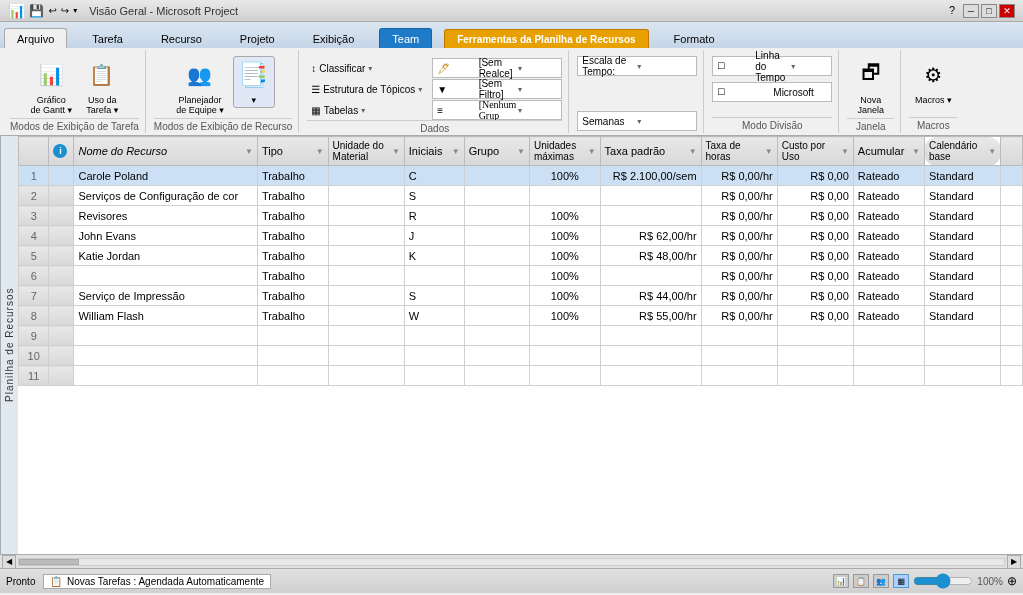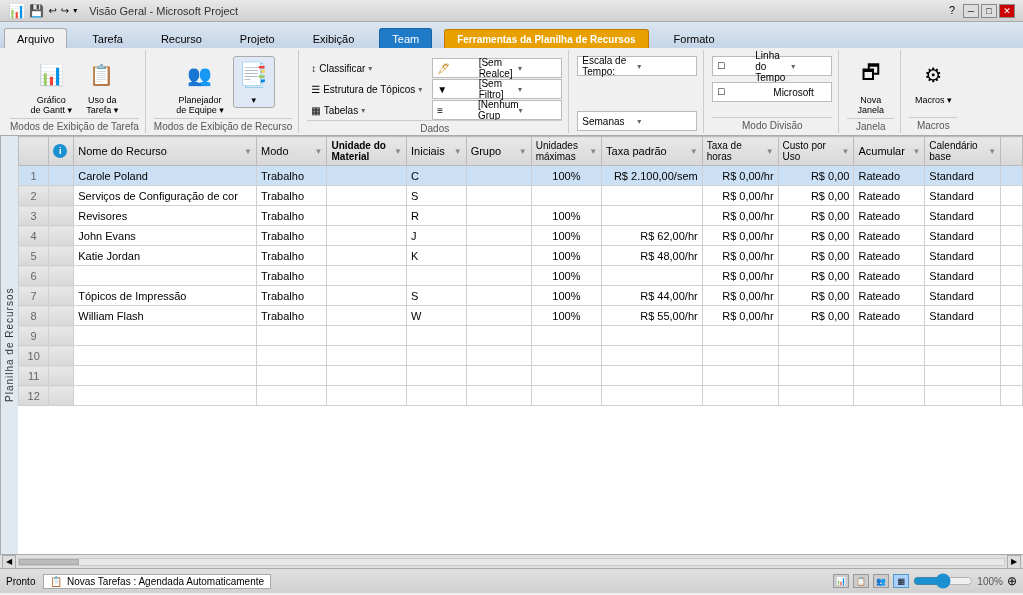--- a/index.html
+++ b/index.html
@@ -370,21 +370,21 @@
             <span style="font-size:10px;margin-left:2px;">[Sem Realce]</span>
             <span class="dropdown-arrow">▾</span>
           </div>
           <div class="ribbon-combo" style="width:130px;">
             <span>▼</span>
             <span style="font-size:10px;margin-left:2px;">[Sem Filtro]</span>
             <span class="dropdown-arrow">▾</span>
           </div>
           <div class="ribbon-combo" style="width:130px;">
             <span>≡</span>
-            <span style="font-size:10px;margin-left:2px;">[Nenhum Grup</span>
+            <span style="font-size:10px;margin-left:2px;font-family:Liberation Serif, serif;">[Nenhum Grup</span>
             <span class="dropdown-arrow">▾</span>
           </div>
         </div>
       </div>
     </div>
     <div class="ribbon-group-label">Dados</div>
   </div>
 
   <div class="ribbon-group" style="min-width:130px;">
     <div class="ribbon-group-content" style="flex-direction:column;">
@@ -444,33 +444,33 @@
   <div class="side-label">Planilha de Recursos</div>
 
   <div class="table-wrapper">
     <table class="resource-table">
       <thead>
         <tr>
           <th class="row-num" style="width:28px;"></th>
           <th class="row-indicator" style="width:20px;">
             <span class="info-icon">i</span>
           </th>
-          <th style="width:155px;">
+          <th style="width:155px;font-style:italic;">
             <div class="col-header">
               <span>Nome do Recurso</span>
               <span class="sort-arrow">▼</span>
             </div>
           </th>
           <th style="width:65px;">
             <div class="col-header">
-              <span>Modo</span>
-              <span class="sort-arrow">▼</span>
-            </div>
-          </th>
-          <th style="width:70px;font-size:10px;font-weight:bold;">
+              <span>Tipo</span>
+              <span class="sort-arrow">▼</span>
+            </div>
+          </th>
+          <th style="width:70px;font-size:10px;">
             <div class="col-header">
               <span>Unidade do<br>Material</span>
               <span class="sort-arrow">▼</span>
             </div>
           </th>
           <th style="width:55px;">
             <div class="col-header">
               <span>Iniciais</span>
               <span class="sort-arrow">▼</span>
             </div>
@@ -504,21 +504,21 @@
               <span>Custo por<br>Uso</span>
               <span class="sort-arrow">▼</span>
             </div>
           </th>
           <th style="width:65px;">
             <div class="col-header">
               <span>Acumular</span>
               <span class="sort-arrow">▼</span>
             </div>
           </th>
-          <th style="width:70px;font-size:10px;">
+          <th style="width:70px;font-size:10px;border-radius:13px;">
             <div class="col-header">
               <span>Calendário<br>base</span>
               <span class="sort-arrow">▼</span>
             </div>
           </th>
           <th style="width:20px;"></th>
         </tr>
       </thead>
       <tbody id="table-body">
       <tr class="selected-row">
@@ -613,21 +613,21 @@
             <td style="text-align: right;"></td>
             <td style="text-align: right;">R$ 0,00/hr</td>
             <td style="text-align: right;">R$ 0,00</td>
             <td>Rateado</td>
             <td>Standard</td>
             <td></td>
           </tr>
           <tr>
             <td class="row-num">7</td>
             <td class="row-indicator"></td>
-            <td>Tópicos de Impressão</td>
+            <td>Serviço de Impressão</td>
             <td>Trabalho</td>
             <td></td>
             <td>S</td>
             <td></td>
             <td style="text-align: center;">100%</td>
             <td style="text-align: right;">R$ 44,00/hr</td>
             <td style="text-align: right;">R$ 0,00/hr</td>
             <td style="text-align: right;">R$ 0,00</td>
             <td>Rateado</td>
             <td>Standard</td>
@@ -676,36 +676,20 @@
             <td style="text-align: center;"></td>
             <td style="text-align: right;"></td>
             <td style="text-align: right;"></td>
             <td style="text-align: right;"></td>
             <td></td>
             <td></td>
             <td></td>
           </tr>
           <tr>
             <td class="row-num">11</td>
-            <td class="row-indicator"></td>
-            <td></td>
-            <td></td>
-            <td></td>
-            <td></td>
-            <td></td>
-            <td style="text-align: center;"></td>
-            <td style="text-align: right;"></td>
-            <td style="text-align: right;"></td>
-            <td style="text-align: right;"></td>
-            <td></td>
-            <td></td>
-            <td></td>
-          </tr>
-          <tr>
-            <td class="row-num">12</td>
             <td class="row-indicator"></td>
             <td></td>
             <td></td>
             <td></td>
             <td></td>
             <td></td>
             <td style="text-align: center;"></td>
             <td style="text-align: right;"></td>
             <td style="text-align: right;"></td>
             <td style="text-align: right;"></td>

